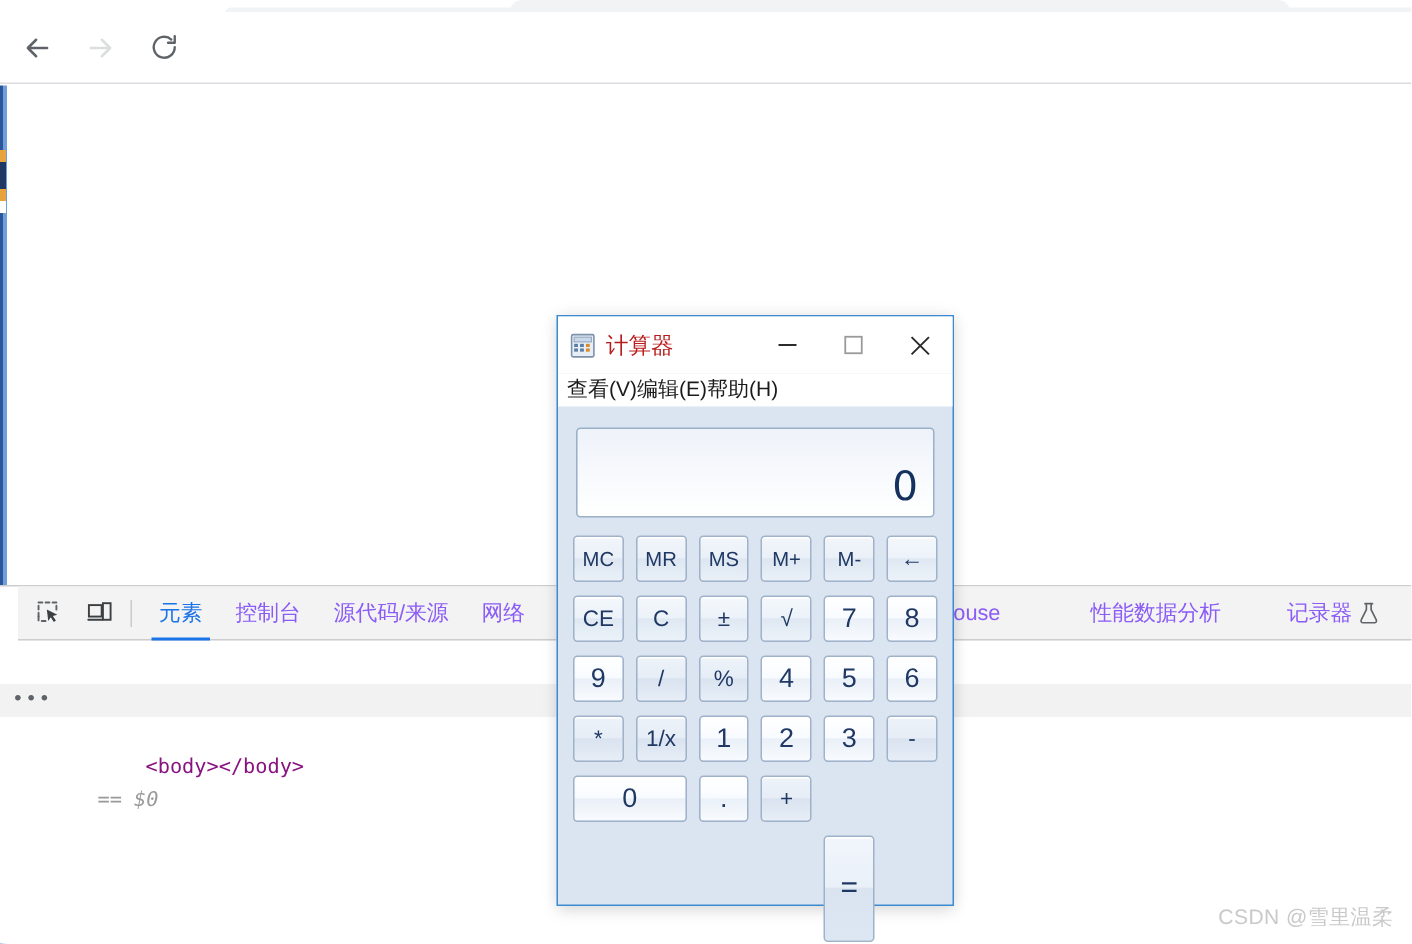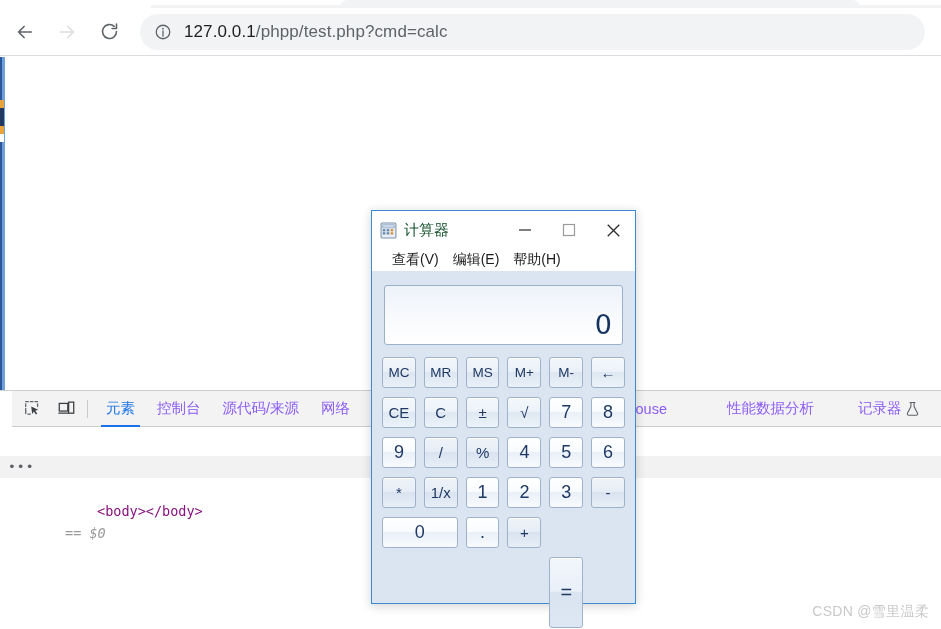--- a/index.html
+++ b/index.html
@@ -130,31 +130,31 @@
     box-shadow: 0 2px 10px rgba(0,0,0,.18);
   }
   .calc-title {
     height: 38px; background: #ffffff;
     display: flex; align-items: center; padding-left: 8px;
   }
   .calc-ico {
     width: 17px; height: 17px; flex: 0 0 auto; margin-right: 7px;
   }
   .calc-title-text {
-    font-size: 15px; color: #14532d; white-space: nowrap;
+    font-size: 15px; color: #b91c1c; white-space: nowrap;
   }
   .calc-wbtns { margin-left: auto; display: flex; height: 38px; }
   .calc-wbtn {
     width: 44px; height: 38px;
     display: flex; align-items: center; justify-content: center;
     cursor: pointer;
   }
   .calc-menubar {
     height: 22px; background: #ffffff;
-    display: flex; align-items: center; padding-left: 20px; gap: 14px;
+    display: flex; align-items: center; padding-left: 6px; 
   }
   .calc-menu {
     font-size: 14px; color: #1b1b1b; cursor: pointer; white-space: nowrap;
   }
   .calc-body { padding: 8px 10px 10px 10px; }
 
   .calc-display {
     height: 60px; margin: 6px 2px 12px 2px;
     background: linear-gradient(to bottom,#eef2f9 0%,#f8fafd 55%,#ffffff 100%);
     border: 1px solid #9ab0c9;
@@ -226,28 +226,20 @@
       </svg>
     </div>
     <div class="nav-btn">
       <svg width="21" height="21" viewBox="0 0 24 24">
         <path d="M20 12a8 8 0 1 1-2.6-5.9" fill="none" stroke="#5f6368" stroke-width="1.8" stroke-linecap="round"></path>
         <path d="M20 3.5V8.6h-5.1" fill="none" stroke="#5f6368" stroke-width="1.8" stroke-linecap="round" stroke-linejoin="round"></path>
       </svg>
     </div>
   </div>
 
-  <div class="omnibox">
-    <svg class="info-icon" viewBox="0 0 24 24">
-      <circle cx="12" cy="12" r="9" fill="none" stroke="#5f6368" stroke-width="1.7"></circle>
-      <circle cx="12" cy="7.6" r="1.15" fill="#5f6368"></circle>
-      <path d="M12 10.6v7" stroke="#5f6368" stroke-width="1.7" stroke-linecap="round"></path>
-    </svg>
-    <span class="url-text"><span class="url-host">127.0.0.1</span><span>/phpp/test.php?cmd=calc</span></span>
-  </div>
 
   <div class="page-area"></div>
 
   <div class="behind-strip"></div>
   <div class="behind-chip"></div>
 
   <div class="devtools">
     <div class="dt-tabbar">
       <div class="dt-icon-btn">
         <svg width="17" height="17" viewBox="0 0 20 20">

